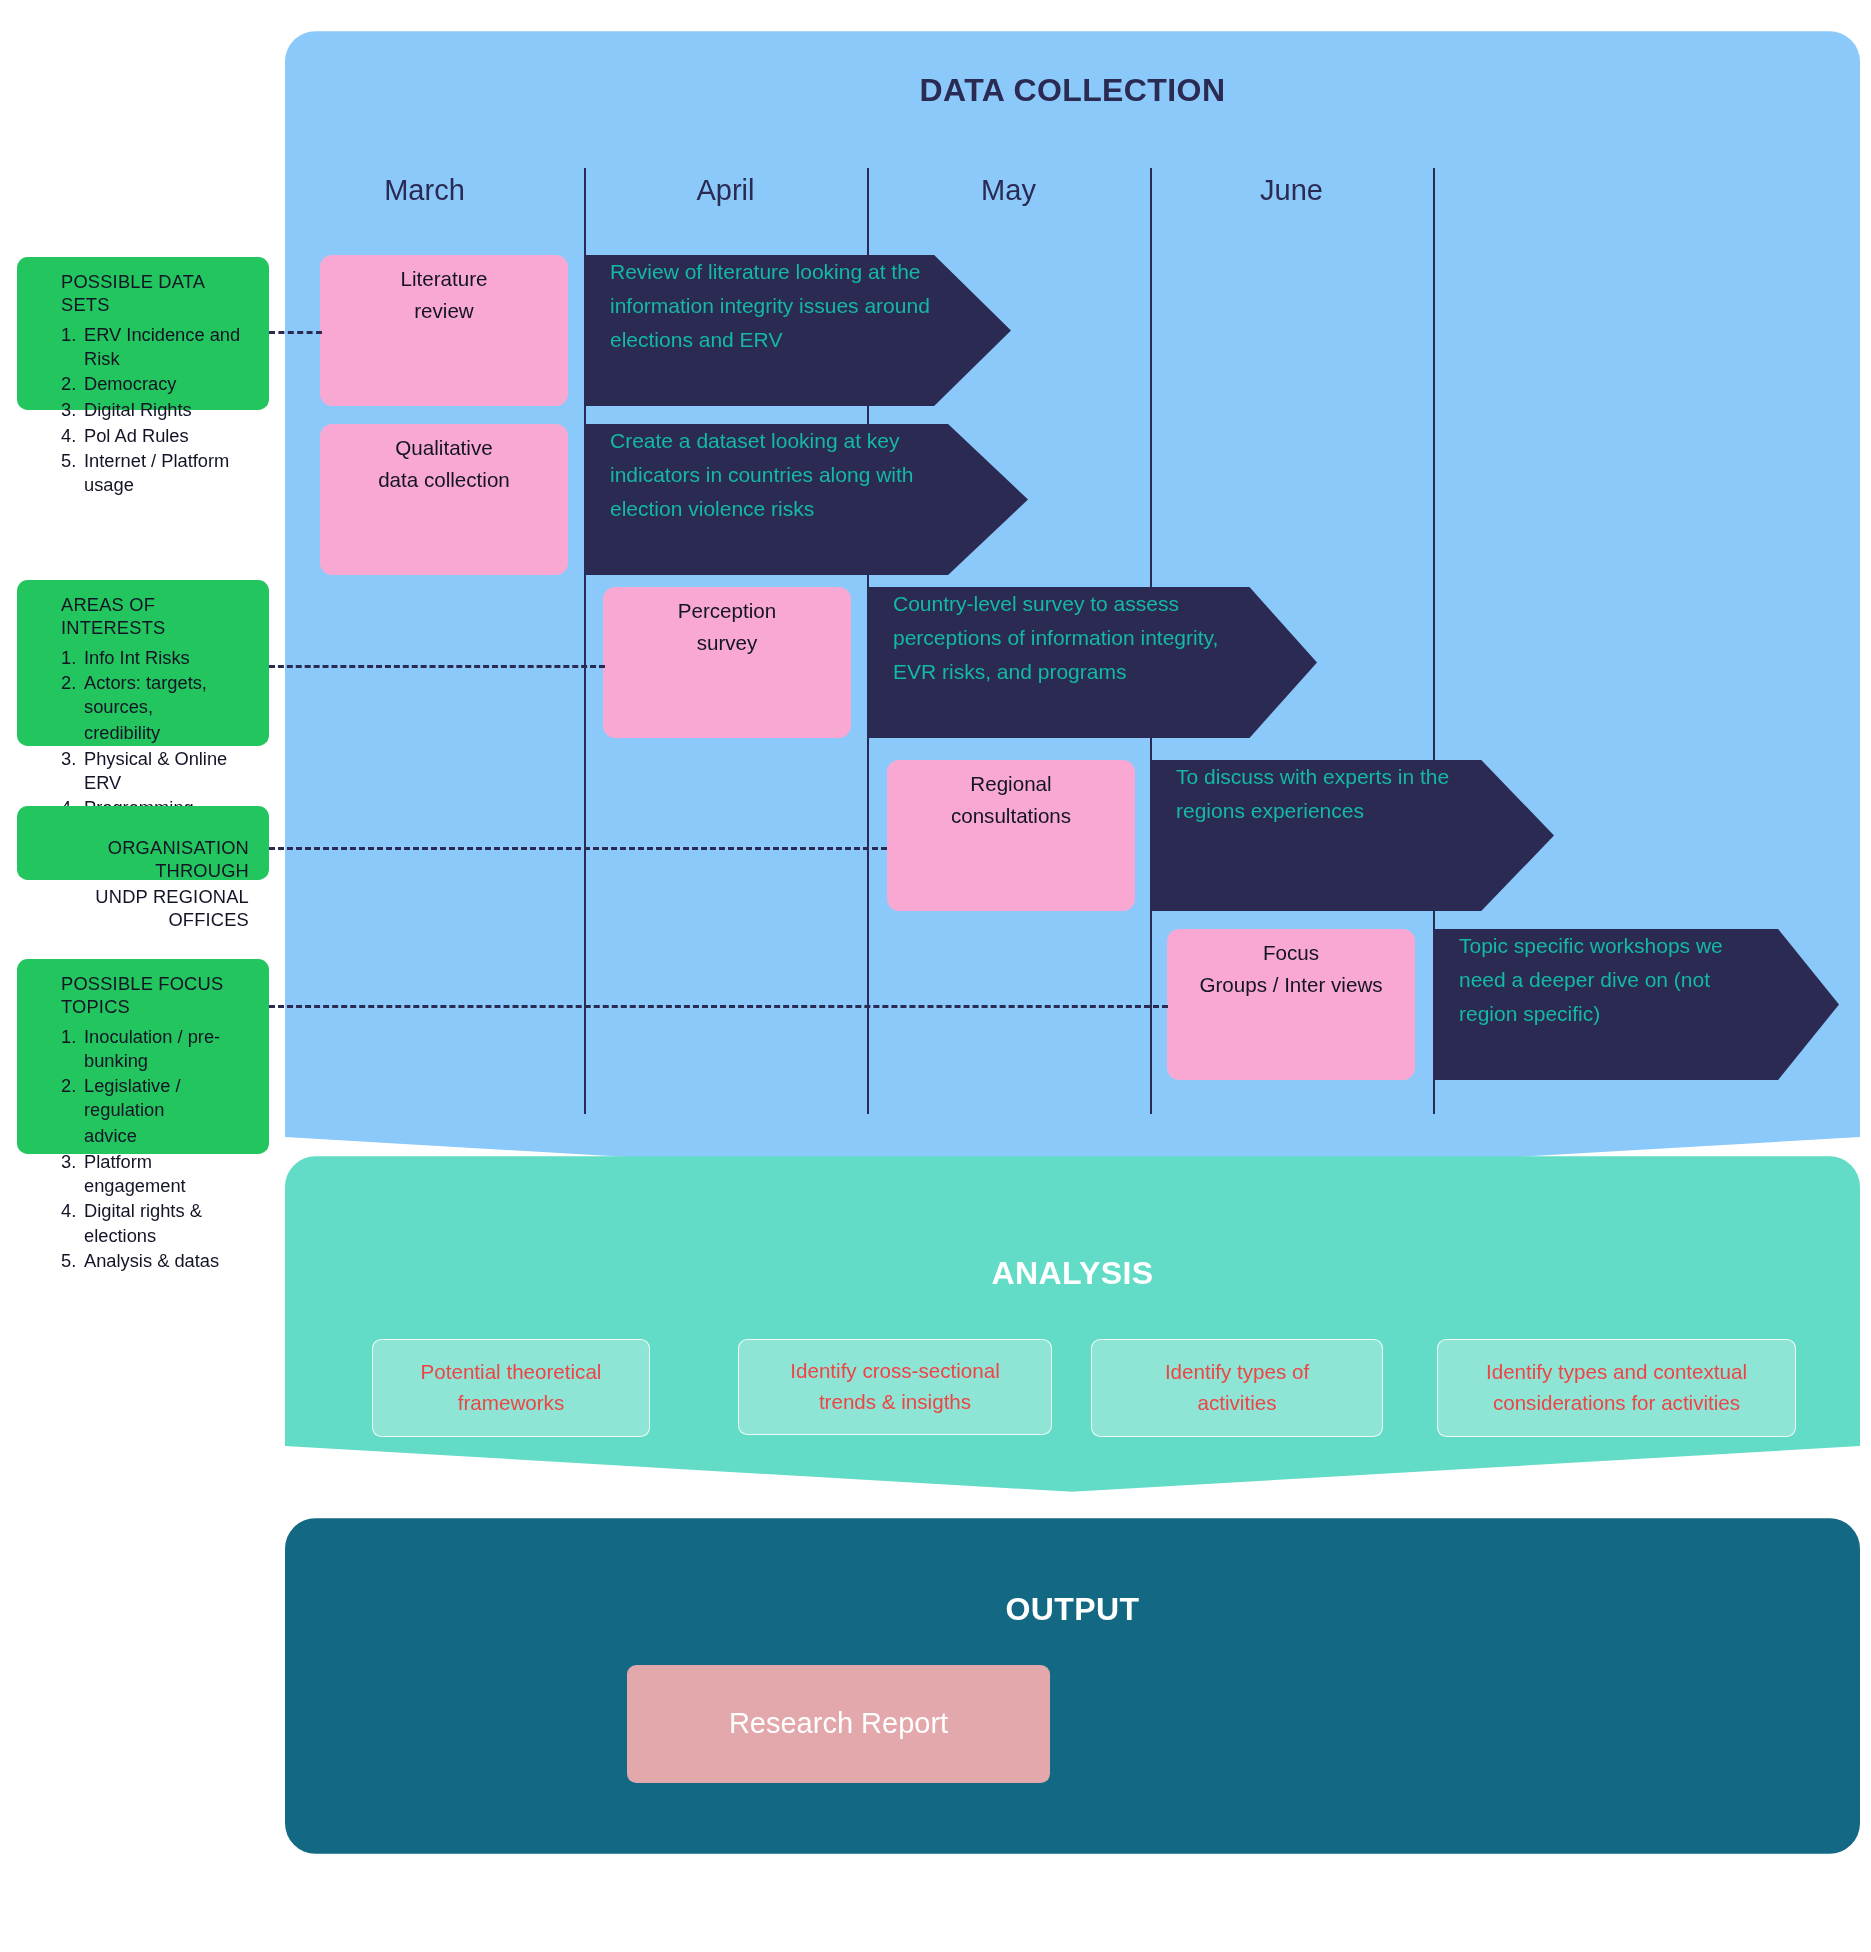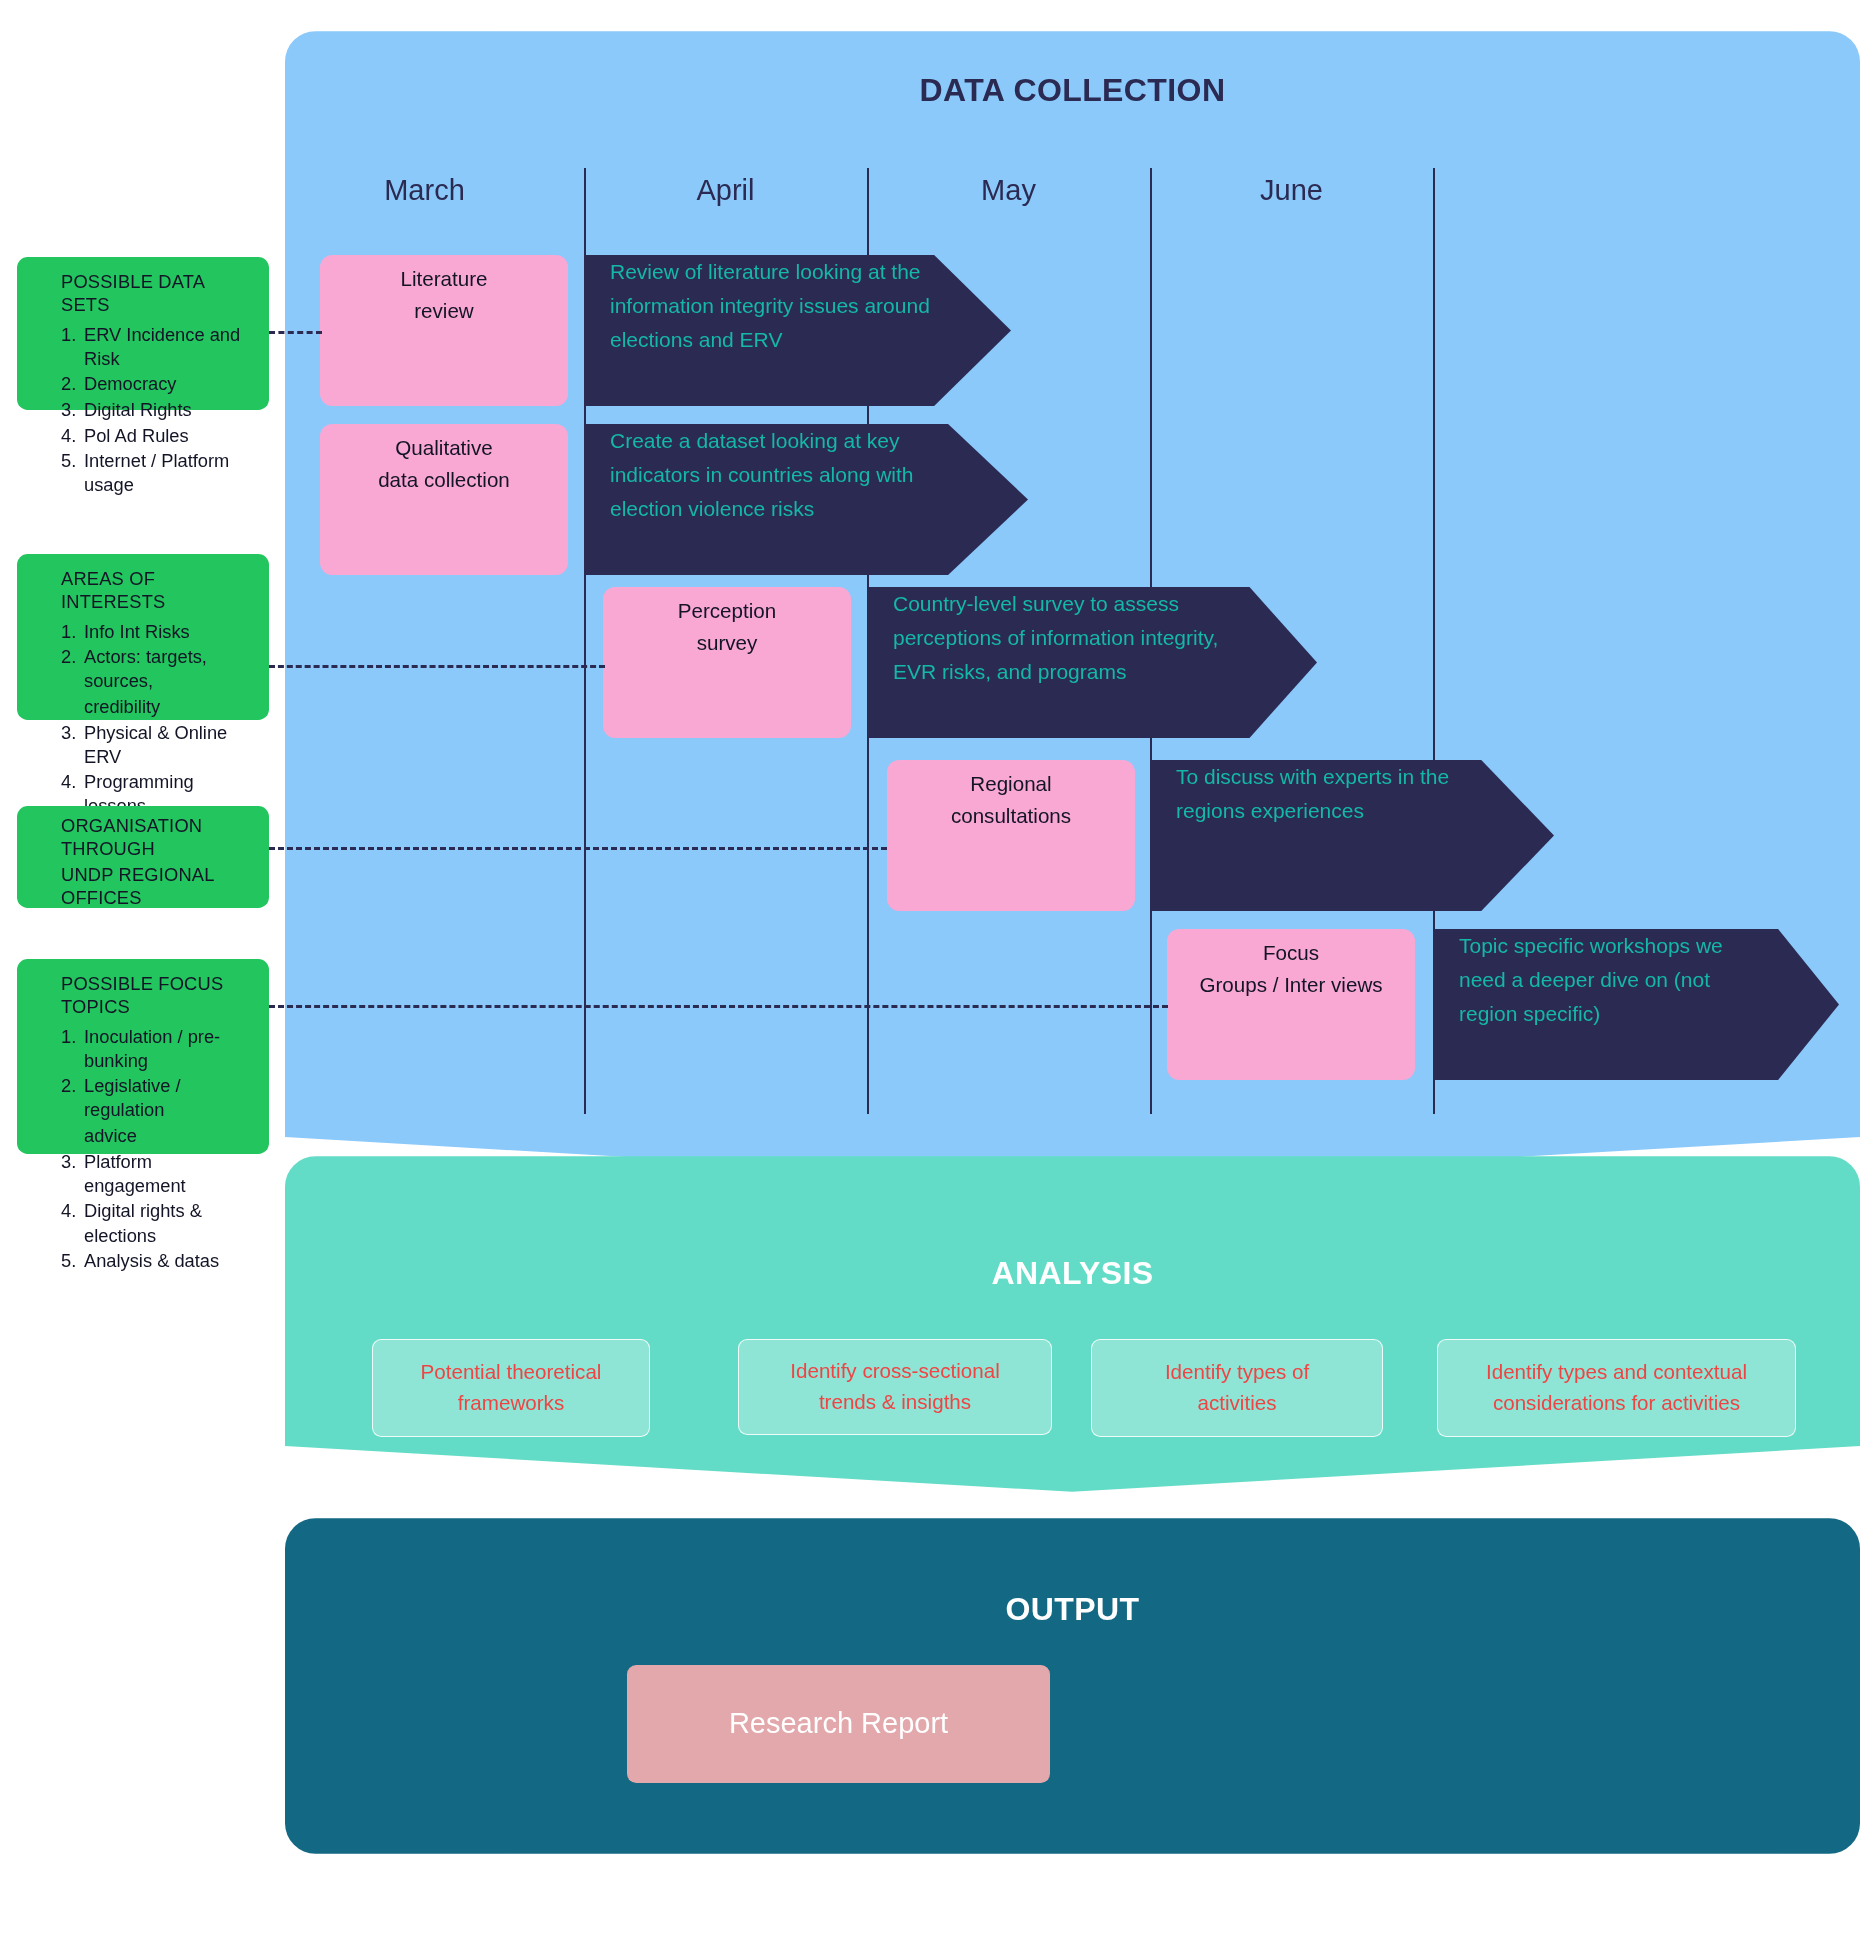--- a/index.html
+++ b/index.html
@@ -203,33 +203,33 @@
     <ul class="side-list">
       <li><span class="num">1.</span><span>ERV Incidence and Risk</span></li>
       <li><span class="num">2.</span><span>Democracy</span></li>
       <li><span class="num">3.</span><span>Digital Rights</span></li>
       <li><span class="num">4.</span><span>Pol Ad Rules</span></li>
       <li><span class="num">5.</span><span>Internet / Platform usage</span></li>
     </ul>
   </div>
   <div class="dash" style="left:269px;top:331px;width:53px;"></div>
 
-  <div class="side-box" style="left:17px;top:554px;width:252px;height:166px;">
+  <div class="side-box" style="left:17px;top:580px;width:252px;height:166px;">
     <div class="side-title">AREAS OF INTERESTS</div>
     <ul class="side-list">
       <li><span class="num">1.</span><span>Info Int Risks</span></li>
       <li><span class="num">2.</span><span>Actors: targets, sources,</span></li>
       <li class="cont"><span>credibility</span></li>
       <li><span class="num">3.</span><span>Physical &amp; Online ERV</span></li>
       <li><span class="num">4.</span><span>Programming lessons</span></li>
     </ul>
   </div>
   <div class="dash" style="left:269px;top:665px;width:336px;"></div>
 
-  <div class="side-box" style="left:17px;top:806px;width:252px;height:102px;padding-top:9px;">
+  <div class="side-box" style="left:17px;top:806px;width:252px;height:74px;padding-top:31px;text-align:right;">
     <div class="side-title" style="margin-bottom:3.1px;">ORGANISATION THROUGH</div>
     <div class="side-title">UNDP REGIONAL OFFICES</div>
   </div>
   <div class="dash" style="left:269px;top:847px;width:618px;"></div>
 
   <div class="side-box" style="left:17px;top:915px;width:252px;height:195px;margin-top:44px;">
     <div class="side-title">POSSIBLE FOCUS TOPICS</div>
     <ul class="side-list">
       <li><span class="num">1.</span><span>Inoculation / pre-bunking</span></li>
       <li><span class="num">2.</span><span>Legislative / regulation</span></li>

